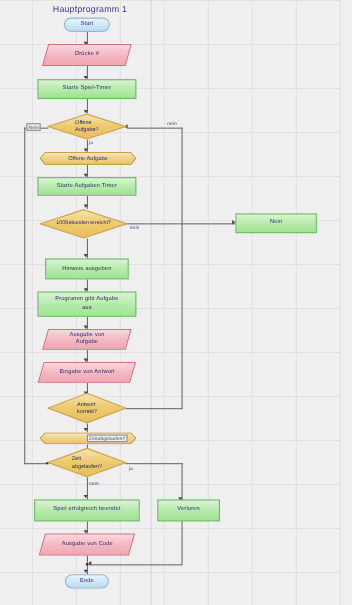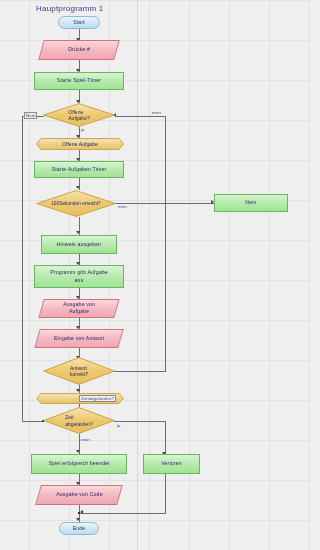--- a/index.html
+++ b/index.html
@@ -21,21 +21,21 @@
     font-family: "Liberation Sans", sans-serif;
   }
   #vgrid-strong {
     position: absolute;
     left: 137px; top: 0;
     width: 1px; height: 550px;
     background: #d8d8d8;
   }
   .title {
     position: absolute;
-    left: 36px; top: 4px;
+    left: 48px; top: 4px;
     font-size: 8px;
     color: #3b3b8f;
     letter-spacing: 0.2px;
     white-space: nowrap;
   }
   
   .node {
     position: absolute;
     box-sizing: border-box;
     display: flex;

